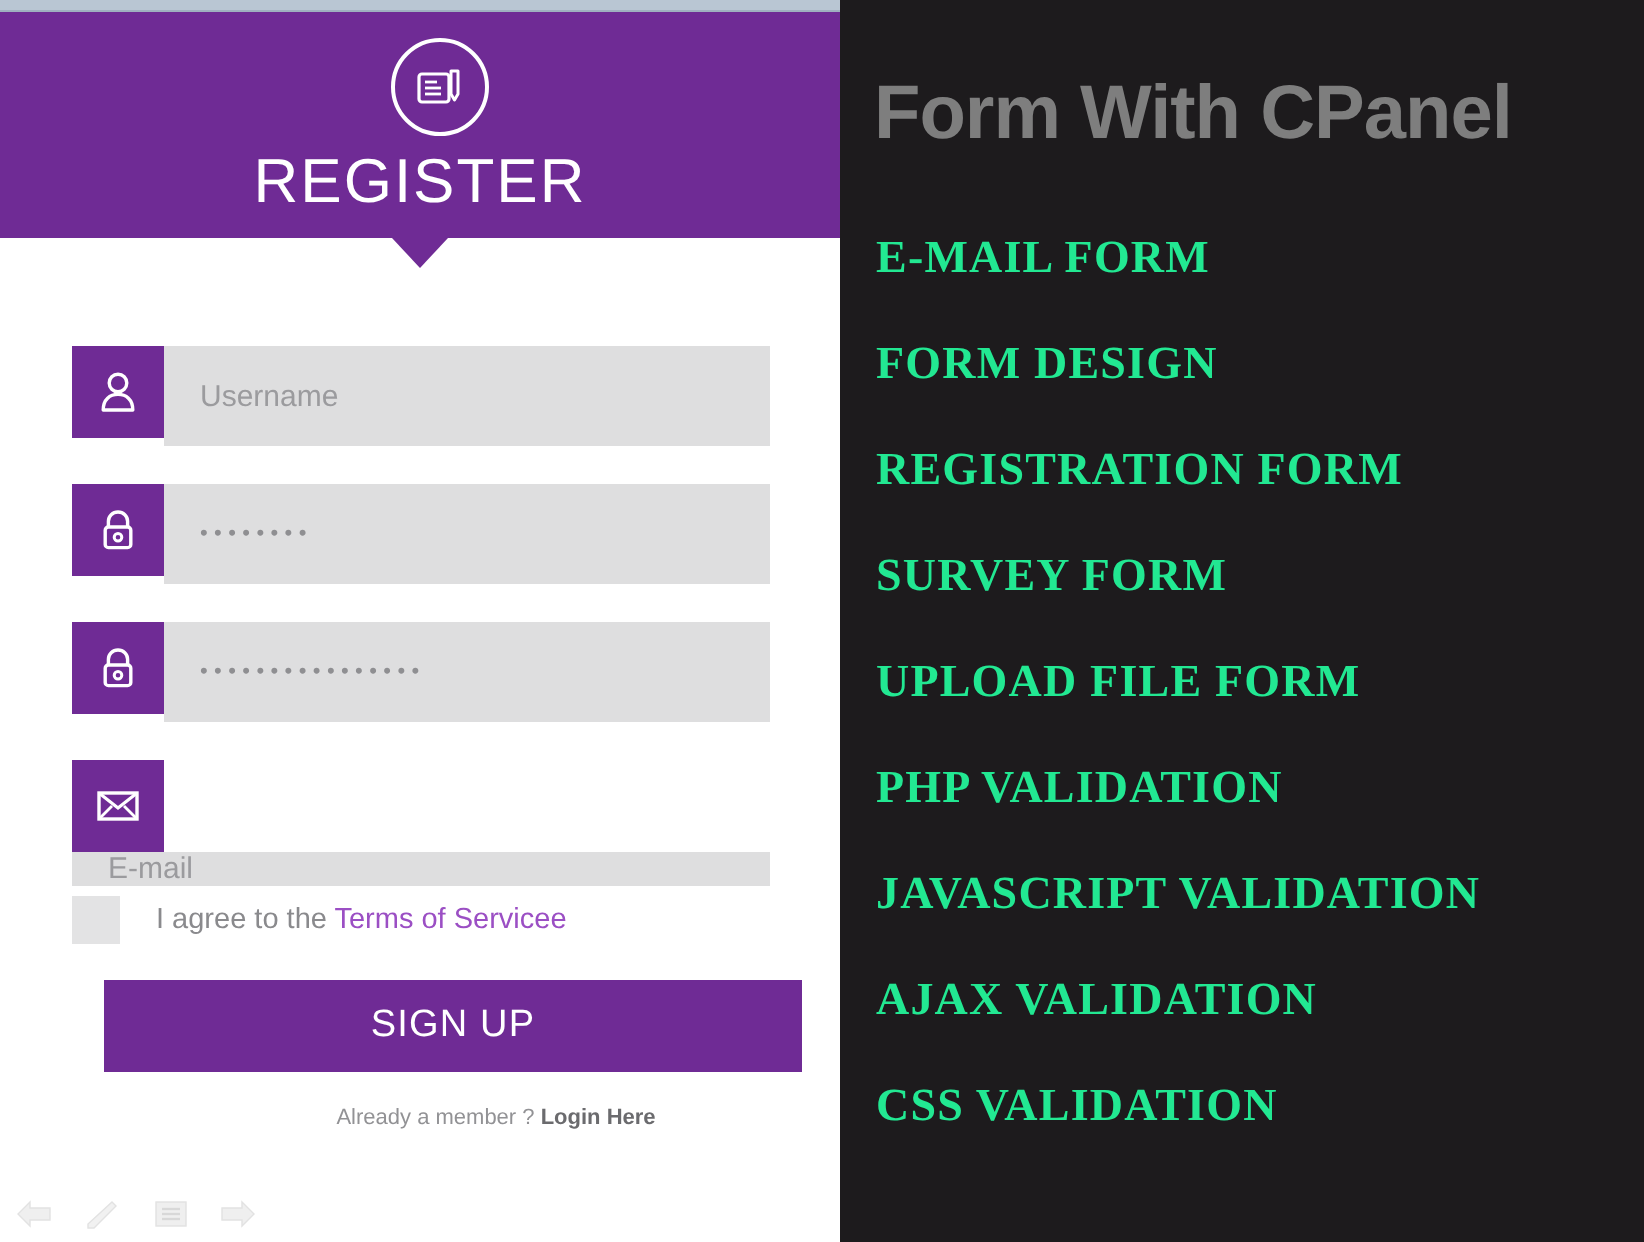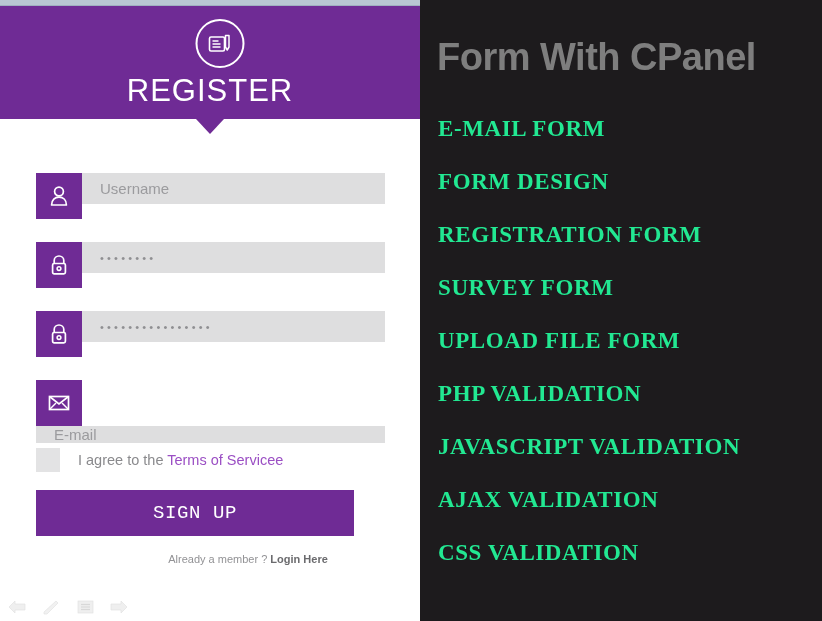--- a/index.html
+++ b/index.html
@@ -114,21 +114,21 @@
   .field-input {
     flex: 1 1 auto;
     background: #dededf;
     border: none;
     outline: none;
     font-family: "Liberation Sans", sans-serif;
     font-size: 15px;
     color: #8d8d90;
     padding: 0 0 0 18px;
     box-sizing: border-box;
-    height: 31px;
+    height: 50px;
   }
   .field-input::placeholder { color: #9b9b9e; opacity: 1; }
   .field-input.dots {
     font-size: 11px;
     letter-spacing: 3.2px;
     color: #8f8f92;
   }
 
   #row-username { top: 173px; }
   #row-password { top: 242px; }
@@ -160,28 +160,28 @@
     white-space: nowrap;
   }
   #terms-link {
     color: #9b4fc4;
     text-decoration: none;
   }
 
   
   #signup-button {
     position: absolute;
-    left: 36px;
+    left: 52px;
     top: 490px;
-    width: 318px;
+    width: 349px;
     height: 46px;
     background: #6f2b95;
     color: #ffffff;
     border: none;
-    font-family: Liberation Mono, monospace;
+    font-family: Liberation Sans, sans-serif;
     font-size: 19px;
     letter-spacing: 0.6px;
     cursor: pointer;
   }
 
   #login-row {
     position: absolute;
     left: 0;
     top: 553px;
     width: 496px;

